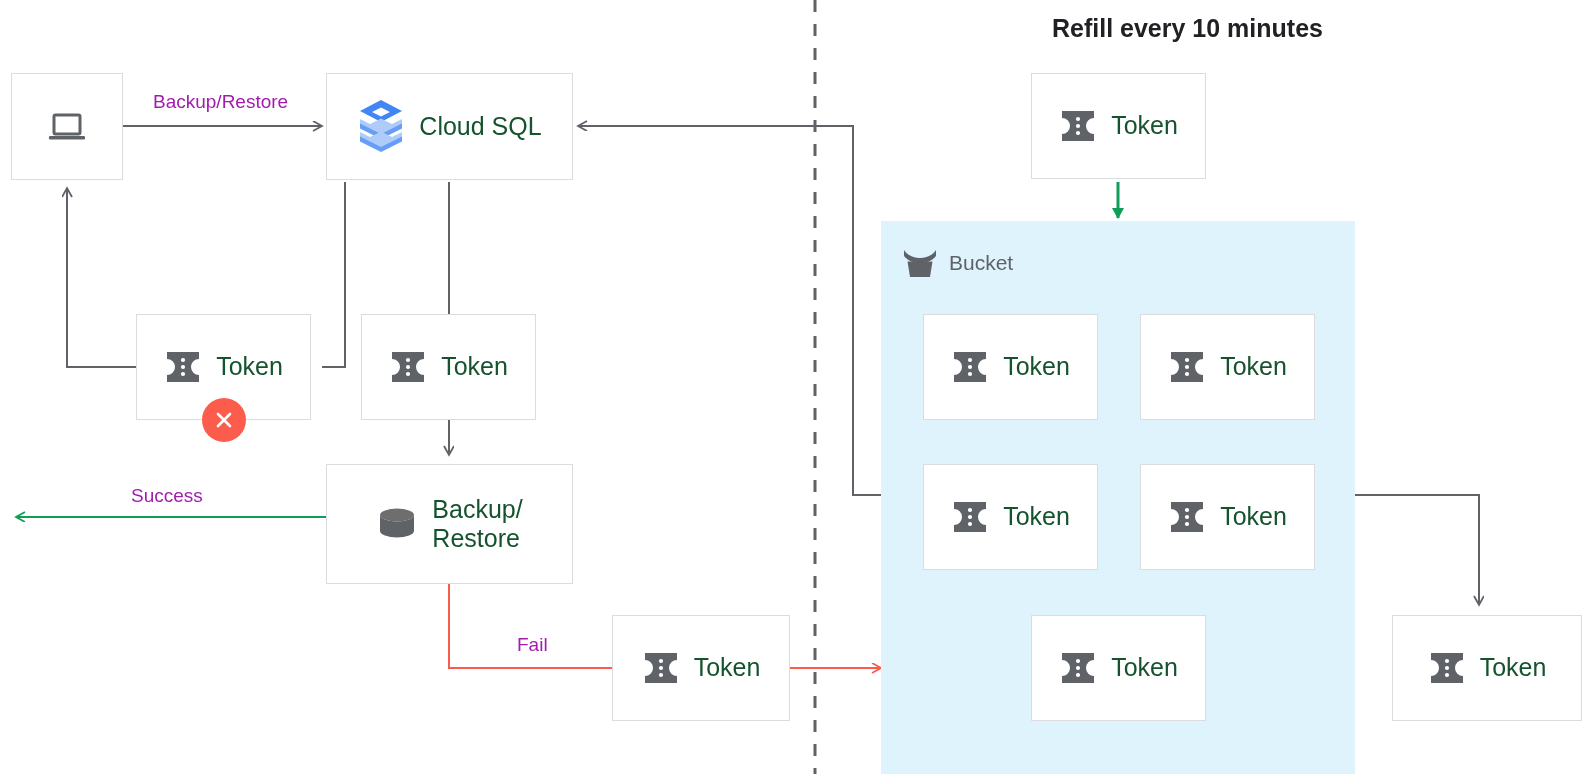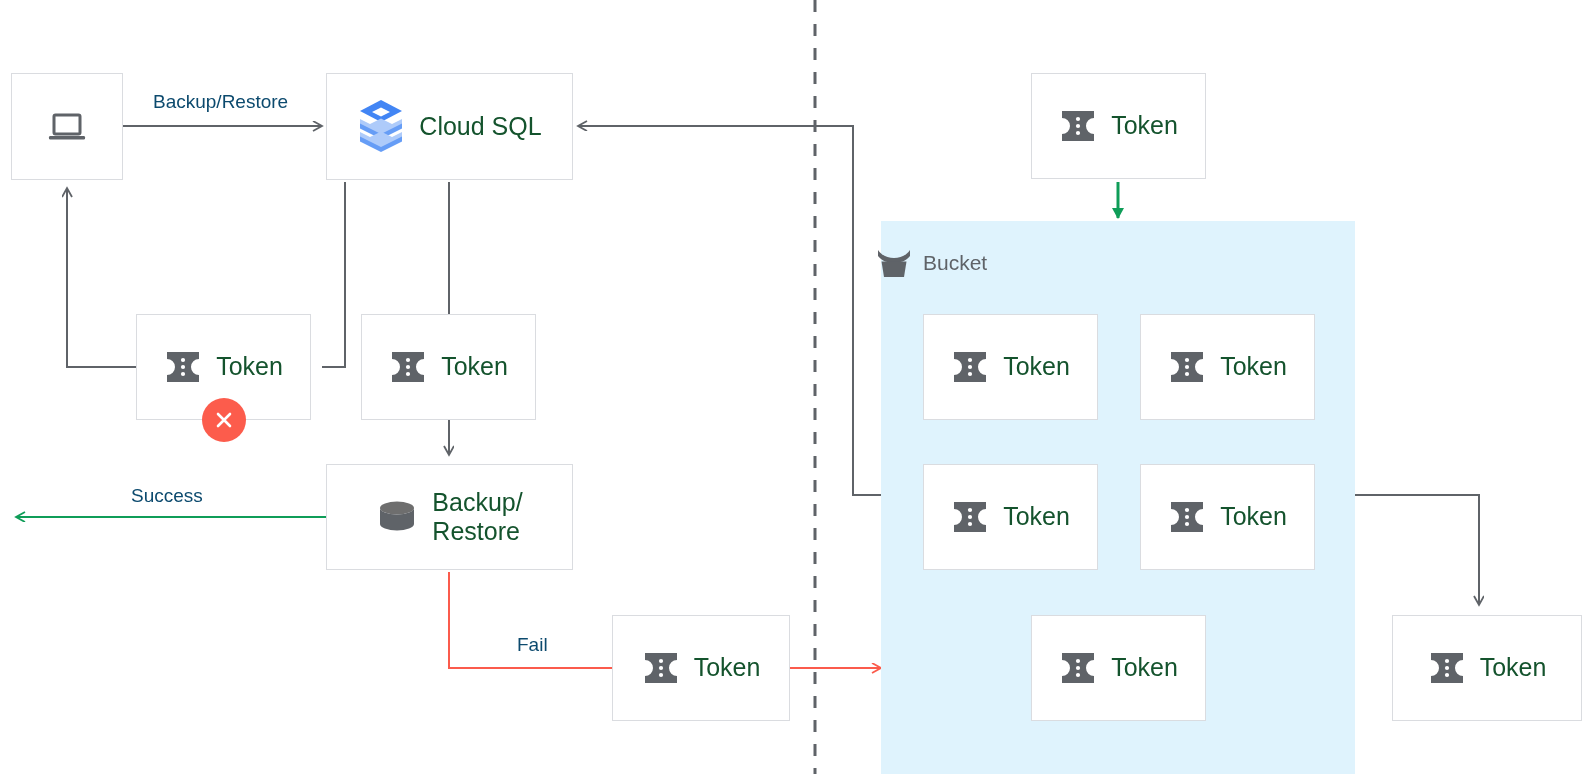--- a/index.html
+++ b/index.html
@@ -63,21 +63,21 @@
   .title {
     position: absolute;
     font-size: 25px;
     font-weight: bold;
     color: #202124;
     white-space: nowrap;
   }
   .edge-label {
     position: absolute;
     font-size: 19px;
-    color: #0c4a6e;
+    color: #a21caf;
     white-space: pre-line;
     line-height: 1.3;
   }
   .badge-x {
     position: absolute;
     width: 44px;
     height: 44px;
     border-radius: 50%;
     background: #fc5c4c;
     display: flex;
@@ -124,24 +124,25 @@
     <path d="M449,572 L449,668 L612,668" fill="none" stroke="#fb5b4c" stroke-width="2"></path>
     <path d="M790,668 L881,668" fill="none" stroke="#fb5b4c" stroke-width="2" marker-end="url(#ah-red)"></path>
 
     <path d="M881,495 L853,495 L853,126 L578,126" fill="none" stroke="#5f6368" stroke-width="2" marker-end="url(#ah-gray)"></path>
 
     <path d="M1118,182 L1118,218" fill="none" stroke="#0f9d58" stroke-width="3" marker-end="url(#ah-green-solid)"></path>
 
     <path d="M1355,495 L1479,495 L1479,605" fill="none" stroke="#5f6368" stroke-width="2" marker-end="url(#ah-gray)"></path>
   </svg>
 
+  <div class="title" style="left:1052px; top:14px;">Refill every 10 minutes</div>
 
   <div class="bucket-region" style="left:881px; top:221px; width:474px; height:553px;"></div>
 
-  <div class="bucket-head" style="left:877px; top:248px;">
+  <div class="bucket-head" style="left:903px; top:248px;">
     <span>
       <svg class="icon" width="34" height="30" viewBox="0 0 34 30">
         <path d="M1,2 C5,8 11,10 17,10 C23,10 29,8 33,2 L33,8 C29,13 23,15 17,15 C11,15 5,13 1,8 Z" fill="#5f6368"></path>
         <path d="M4.5,13.5 L29.5,13.5 L27,29 L7,29 Z" fill="#5f6368"></path>
       </svg>
     </span>
     <span class="bucket-head-label">Bucket</span>
   </div>
 
   <div class="node" style="left:923px; top:314px; width:175px; height:106px;">
@@ -265,21 +266,21 @@
           <path d="M3,0 L35,0 L35,7 A5.5,5.5 0 0 0 35,23 L35,30 L3,30 L3,23 A5.5,5.5 0 0 0 3,7 Z" fill="#5f6368"></path>
           <circle cx="19" cy="8" r="2.1" fill="#ffffff"></circle>
           <circle cx="19" cy="15" r="2.1" fill="#ffffff"></circle>
           <circle cx="19" cy="22" r="2.1" fill="#ffffff"></circle>
         </svg>
       </span>
       <span class="node-label">Token</span>
     </div>
   </div>
 
-  <div class="node" style="left:326px; top:464px; width:247px; height:106px;">
+  <div class="node" style="left:326px; top:464px; width:247px; height:120px;">
     <div class="node-inner">
       <span>
         <svg class="icon" width="42" height="36" viewBox="0 0 42 36">
           <ellipse cx="21" cy="9" rx="17" ry="6.5" fill="#6e6e6e"></ellipse>
           <path d="M4,9 L4,25 A17,6.5 0 0 0 38,25 L38,9 A17,6.5 0 0 1 4,9 Z" fill="#5f6368"></path>
         </svg>
       </span>
       <span class="node-label">Backup/
 Restore</span>
     </div>

